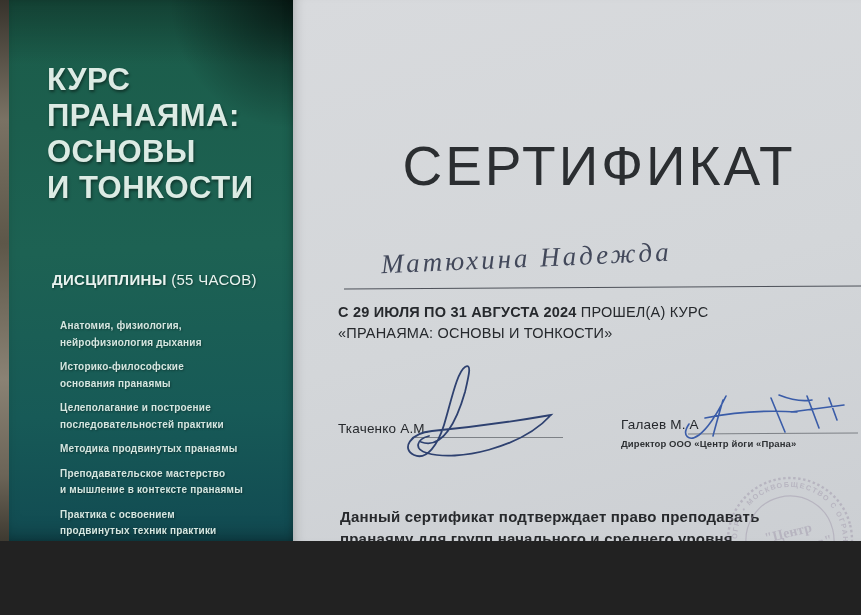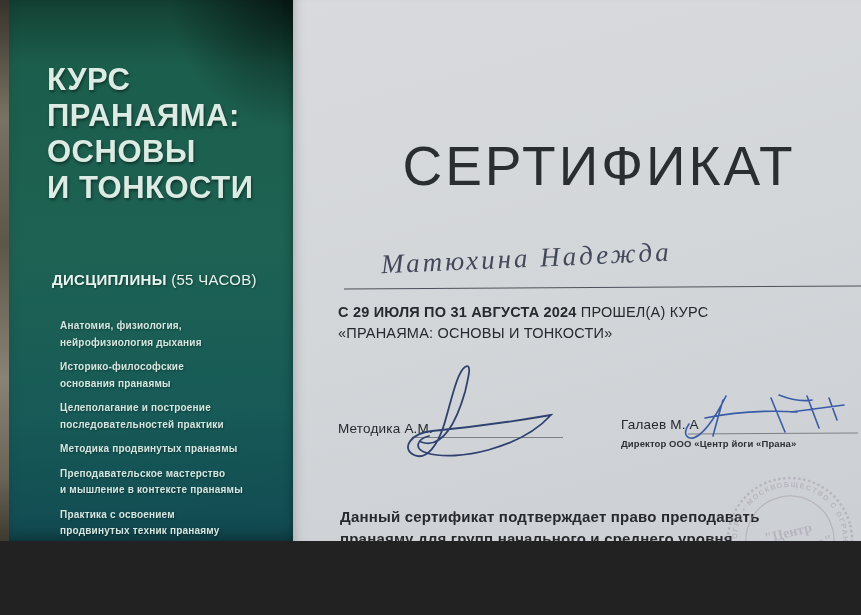--- a/index.html
+++ b/index.html
@@ -88,38 +88,38 @@
         <li class="disc-item">Анатомия, физиология,
 нейрофизиология дыхания</li>
         <li class="disc-item">Историко-философские
 основания пранаямы</li>
         <li class="disc-item">Целеполагание и построение
 последовательностей практики</li>
         <li class="disc-item">Методика продвинутых пранаямы</li>
         <li class="disc-item">Преподавательское мастерство
 и мышление в контексте пранаямы</li>
         <li class="disc-item">Практика с освоением
-продвинутых техник пранаяму</li>
+продвинутых техник практики</li>
       </ul>
   </aside>
 
   <section class="cert">
 
 
     <div class="cert-title">СЕРТИФИКАТ</div>
 
     <div class="recipient-name">Матюхина Надежда</div>
     <div class="name-rule"></div>
 
     <p class="period">
       <span class="line"><b>С 29 ИЮЛЯ ПО 31 АВГУСТА 2024</b> <span>ПРОШЕЛ(А) КУРС</span></span>
       <span class="line">«ПРАНАЯМА: ОСНОВЫ И ТОНКОСТИ»</span>
     </p>
 
-    <span class="sig-label left">Методика А.М.</span>
+    <span class="sig-label left">Ткаченко А.М.</span>
     <div class="sig-rule left"></div>
     <div class="sig-scribble left">
       <svg width="175" height="112" viewBox="0 0 175 112">
         <path d="M28,80 C50,88 64,58 72,30 C76,13 79,1 72,5 C64,10 58,40 51,63 C45,82 34,99 21,93 C8,87 17,71 39,69 C70,66 100,63 158,53 C128,86 64,100 34,91 C20,87 24,77 36,74" fill="none" stroke="var(--pen1,#2e4170)" stroke-width="1.8" stroke-linecap="round"></path>
       </svg>
     </div>
 
     <span class="sig-label right">Галаев М. А</span>
     <div class="sig-rule right"></div>
     <span class="sig-role">Директор ООО «Центр йоги «Прана»</span>

